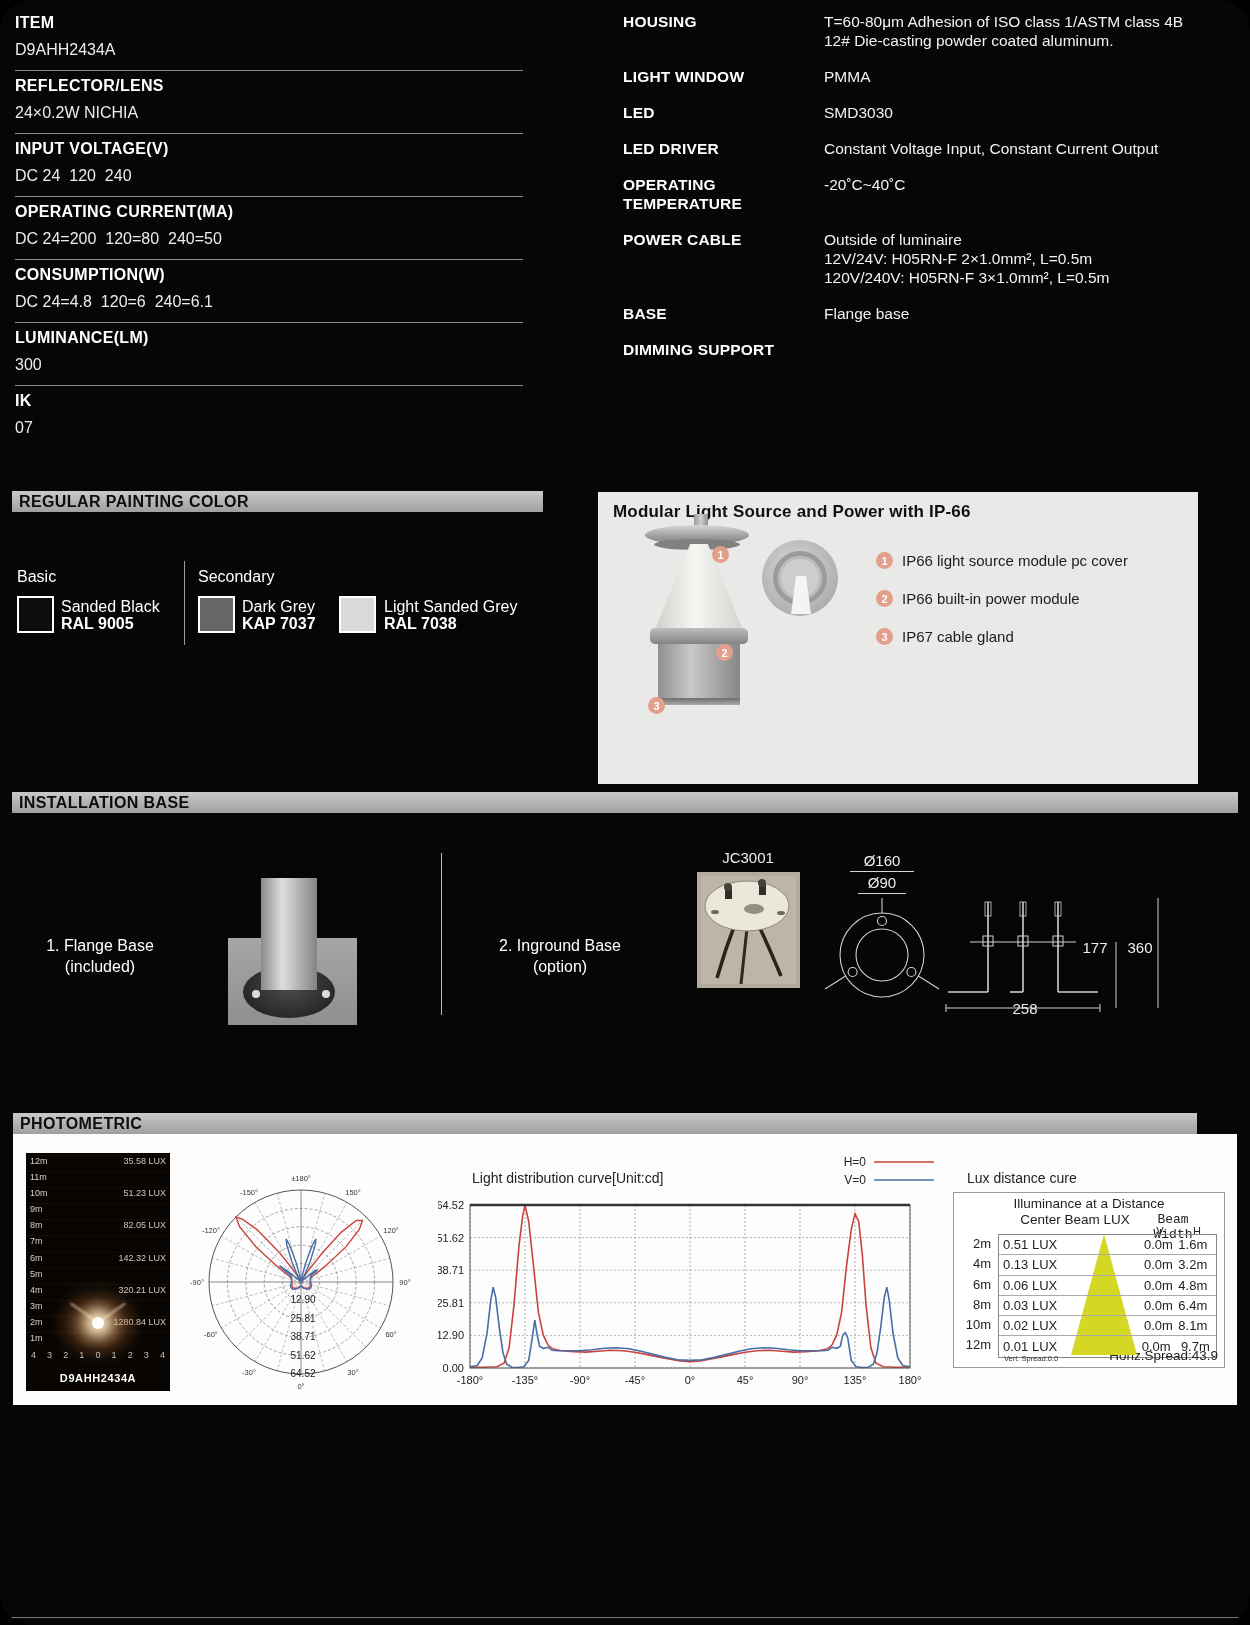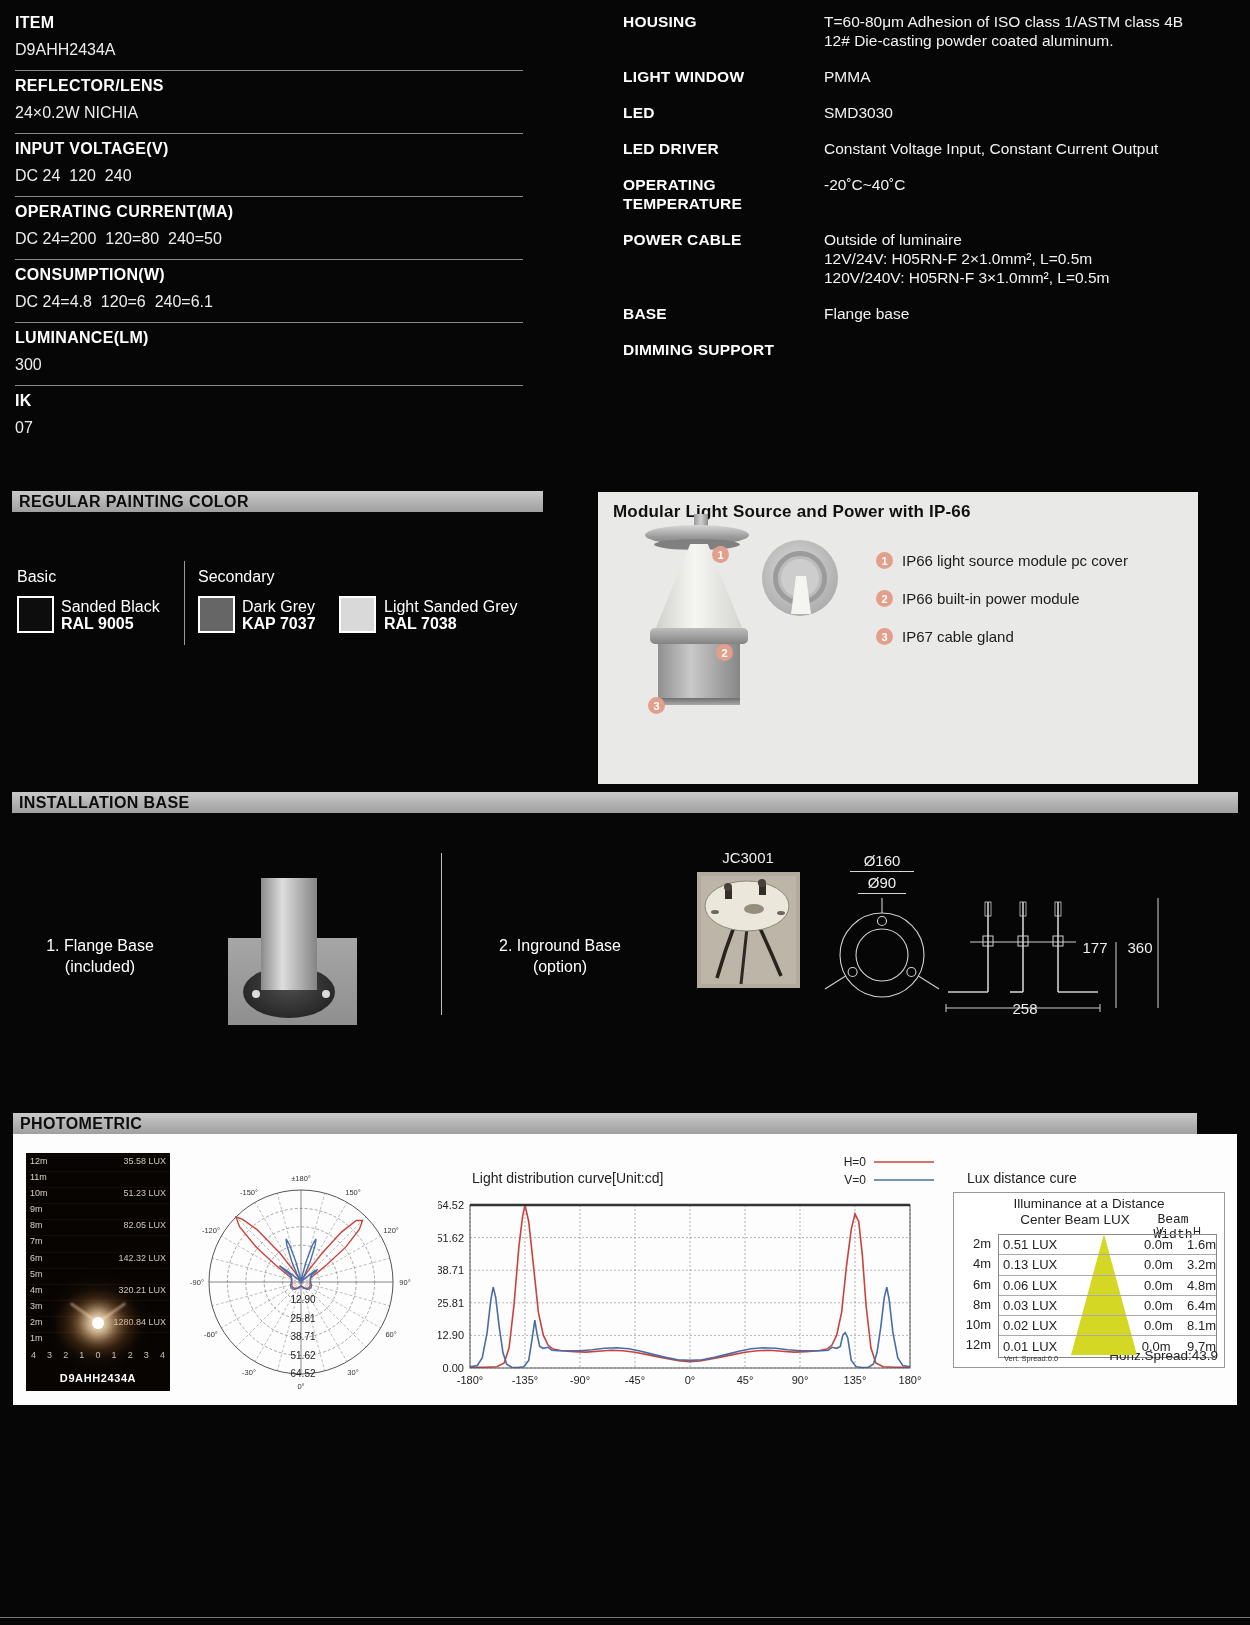--- a/index.html
+++ b/index.html
@@ -1,17 +1,17 @@
 <!DOCTYPE html>
 <html><head>
 <meta charset="utf-8">
 <style>
   html,body{margin:0;padding:0;background:#000;}
   .page{position:relative;width:1250px;height:1625px;background:#060606;overflow:hidden;
-        font-family:"Liberation Sans",sans-serif;color:#fff;}
+        font-family:"Liberation Sans",sans-serif;color:#fff;border-radius:32px;}
   
   .specs-left{position:absolute;left:15px;top:8px;width:508px;}
   .spec-block{padding:6px 0 11px;border-bottom:1px solid #8a8a8a;}
   .spec-block:last-child{border-bottom:none;}
   .spec-label{font-weight:bold;font-size:16px;letter-spacing:.3px;line-height:18px;}
   .spec-value{font-size:16px;margin-top:9px;color:#ececec;line-height:18px;white-space:pre-wrap;}
   
   .specs-right{position:absolute;left:599px;top:12px;width:600px;}
   .rspec-row{display:flex;margin-bottom:17px;margin-left:24px;}
   .rspec-label{width:201px;font-weight:bold;font-size:15.5px;line-height:19px;white-space:pre-line;letter-spacing:.2px;}
@@ -107,21 +107,21 @@
   .lux-v{position:absolute;top:32px;left:196px;width:20px;text-align:center;font-size:11px;}
   .lux-hh{position:absolute;top:32px;left:233px;width:20px;text-align:center;font-size:11px;}
   .lux-dists{position:absolute;left:2px;top:41px;width:38px;}
   .lux-dist{height:20.3px;text-align:right;font-size:13px;line-height:20.3px;padding-right:3px;}
   .lux-grid{position:absolute;left:44px;top:41px;width:219px;height:124px;border:1px solid #888;box-sizing:border-box;}
   .lux-row{height:20.3px;display:flex;align-items:center;border-bottom:1px solid #aaa;box-sizing:border-box;
            position:relative;z-index:2;padding-left:4px;}
   .lux-row:last-child{border-bottom:none;gap:6px;}
   .lux-val{width:110px;text-align:left;font-size:13px;}
   .lux-vv{width:38px;margin-left:34px;text-align:center;font-size:13px;}
-  .lux-hv{width:40px;margin-left:2px;text-align:right;font-size:13px;}
+  .lux-hv{width:40px;margin-left:2px;text-align:left;font-size:13px;}
   .beam-tri{position:absolute;left:117px;top:41px;width:66px;height:121px;
             clip-path:polygon(50% 0,100% 100%,0 100%);z-index:1;}
   .lux-vert{position:absolute;left:50px;top:161px;font-size:7.5px;color:#333;}
   .lux-horiz{position:absolute;right:6px;top:155px;font-size:13.5px;color:#222;}
   .bottom-line{position:absolute;left:0;top:1617px;width:1250px;height:1px;background:#787878;}
 </style>
 </head>
 <body>
 
 <div class="page">

